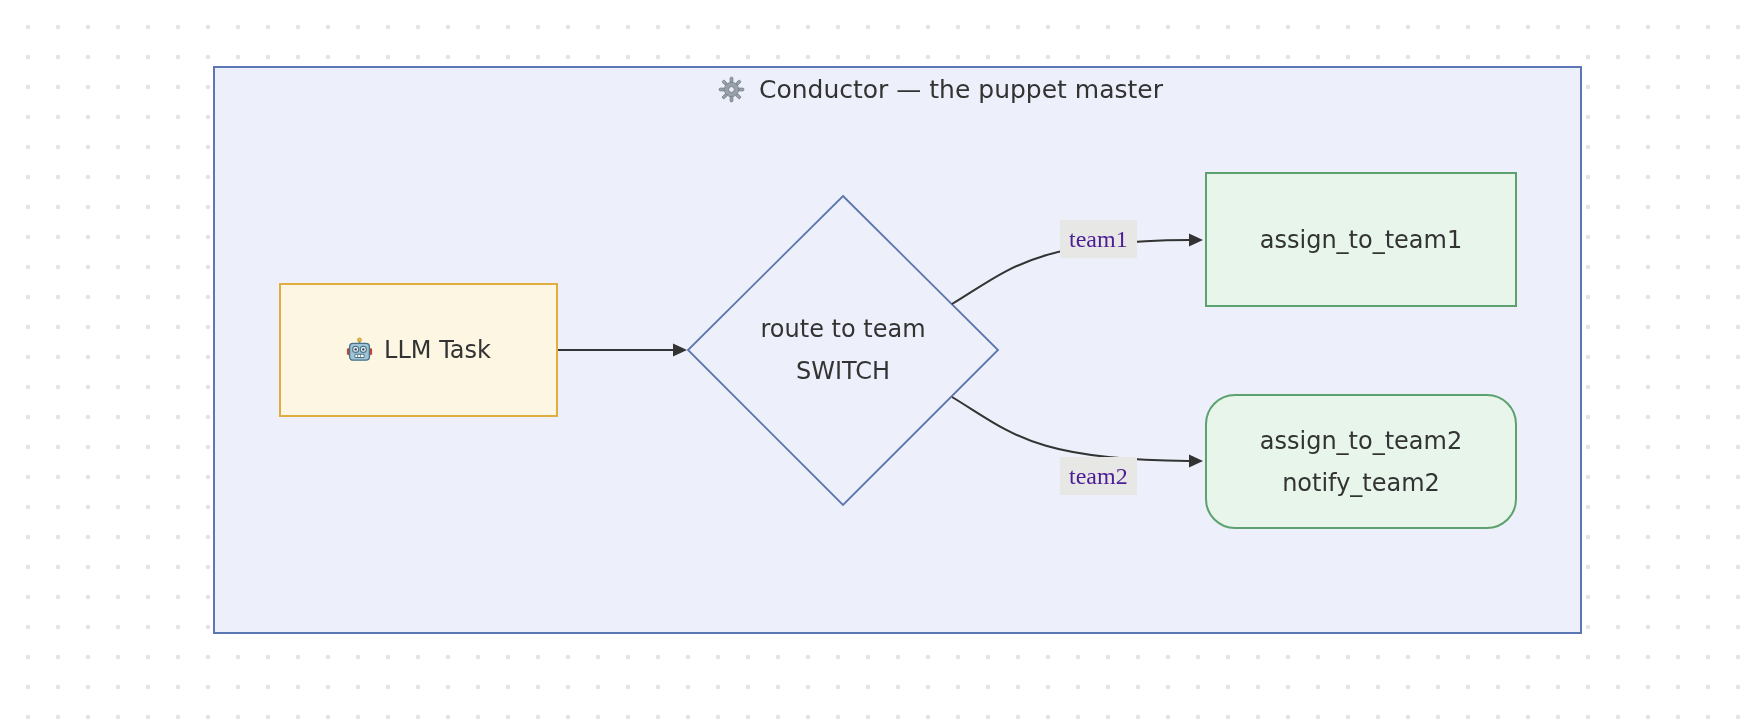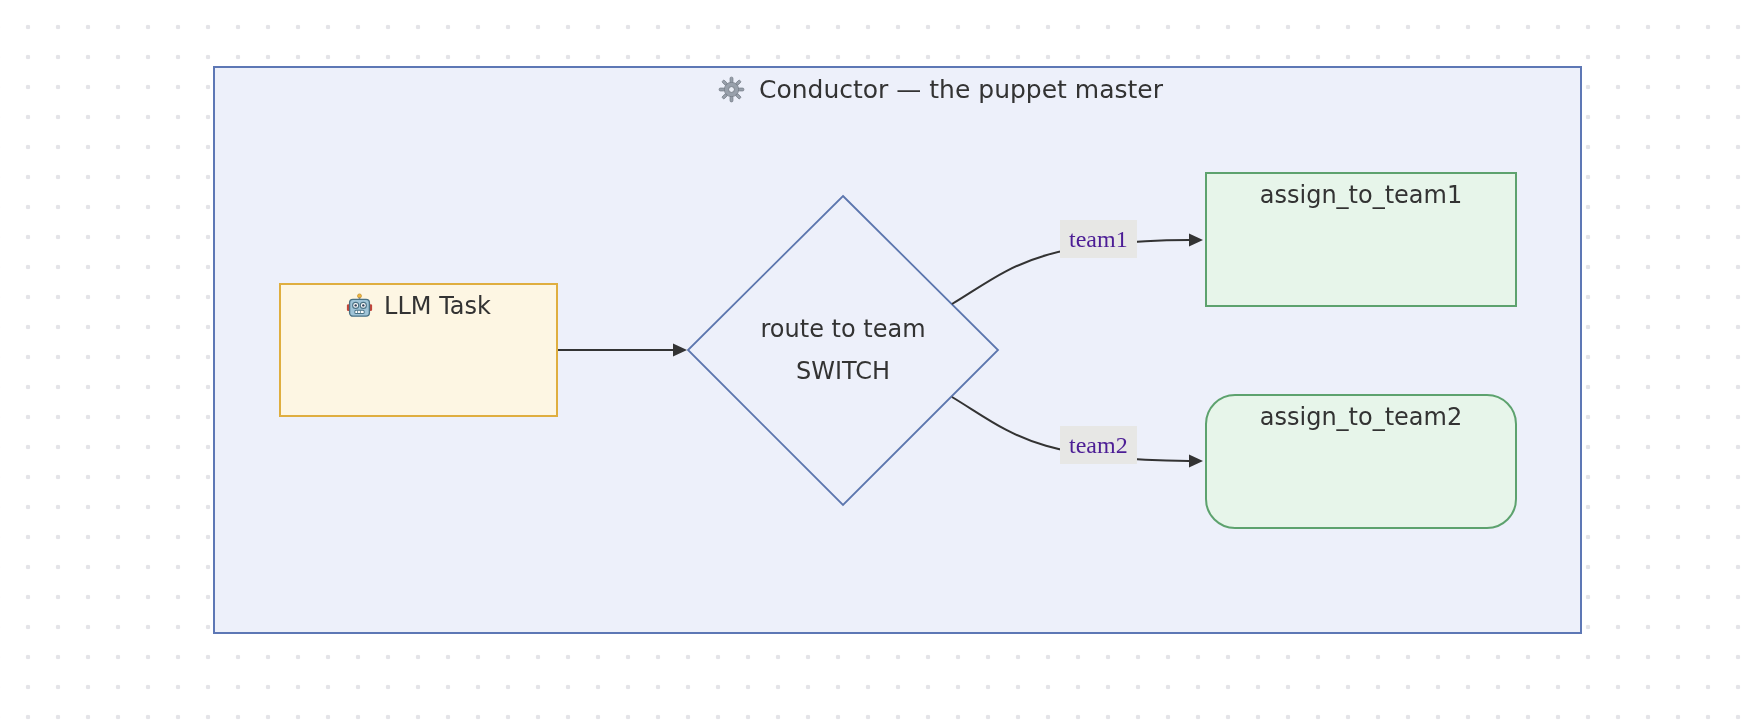--- a/index.html
+++ b/index.html
@@ -53,20 +53,21 @@
     font-size: 25px;
     color: #333333;
     margin-left: 43px;
   }
   .node {
     position: absolute;
     box-sizing: border-box;
     display: flex;
     flex-direction: column;
     align-items: center;
+    justify-content: center;
     font-size: 24px;
     line-height: 42px;
     color: #333333;
     text-align: center;
   }
   .node-llm {
     left: 279px;
     top: 283px;
     width: 279px;
     height: 134px;
@@ -102,21 +103,21 @@
     height: 38px;
     display: flex;
     align-items: center;
     padding: 0 9px;
     background: #e7e7e5;
     font-size: 24px;
     color: #4c1d95;
     font-family: Liberation Serif, serif;
   }
   .chip-team1 { left: 1060px; top: 220px; }
-  .chip-team2 { left: 1060px; top: 426px; text-align: center; }
+  .chip-team2 { left: 1060px; top: 457px; text-align: center; }
   .icon {
     display: inline-flex;
     align-items: center;
     justify-content: center;
   }
 </style>
 </head>
 <body>
 
 <div class="canvas">
@@ -183,18 +184,19 @@
     <div>route to team</div>
     <div>SWITCH</div>
   </div>
 
   <div class="node node-team node-team1">
     <div>assign_to_team1</div>
   </div>
 
   <div class="node node-team node-team2">
     <div>assign_to_team2</div>
+    <div>notify_team2</div>
   </div>
 
   <div class="edge-chip chip-team1">team1</div>
   <div class="edge-chip chip-team2">team2</div>
 
 </div>
 
 </body></html>

